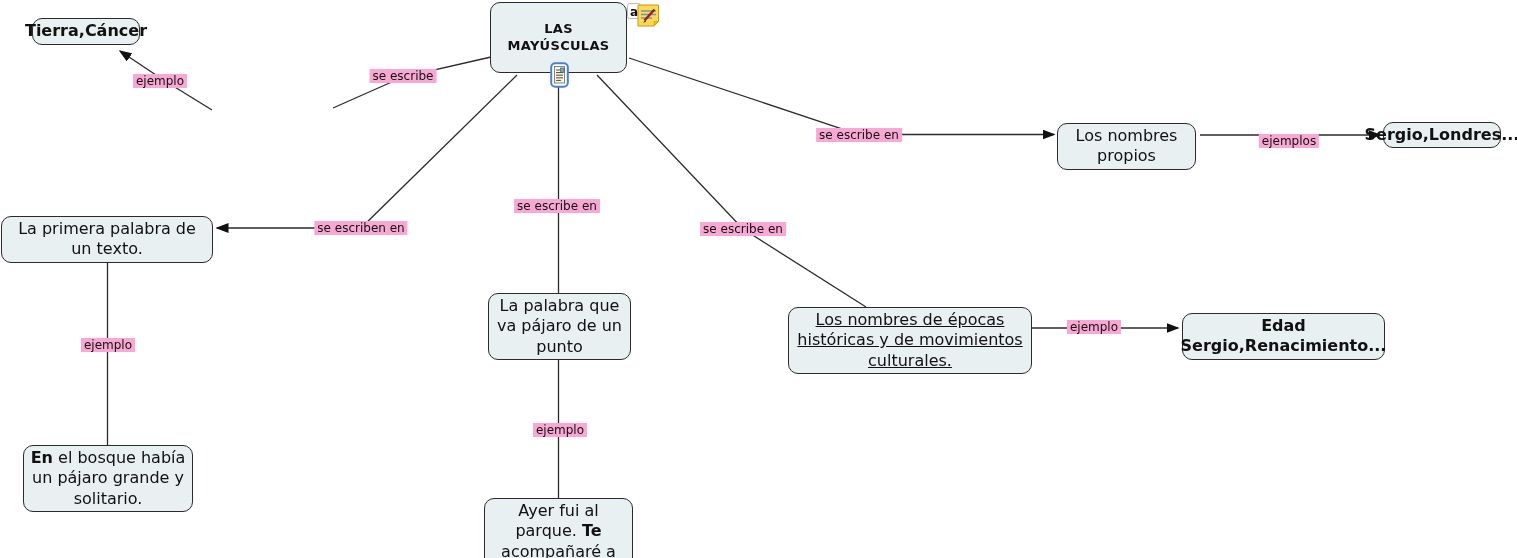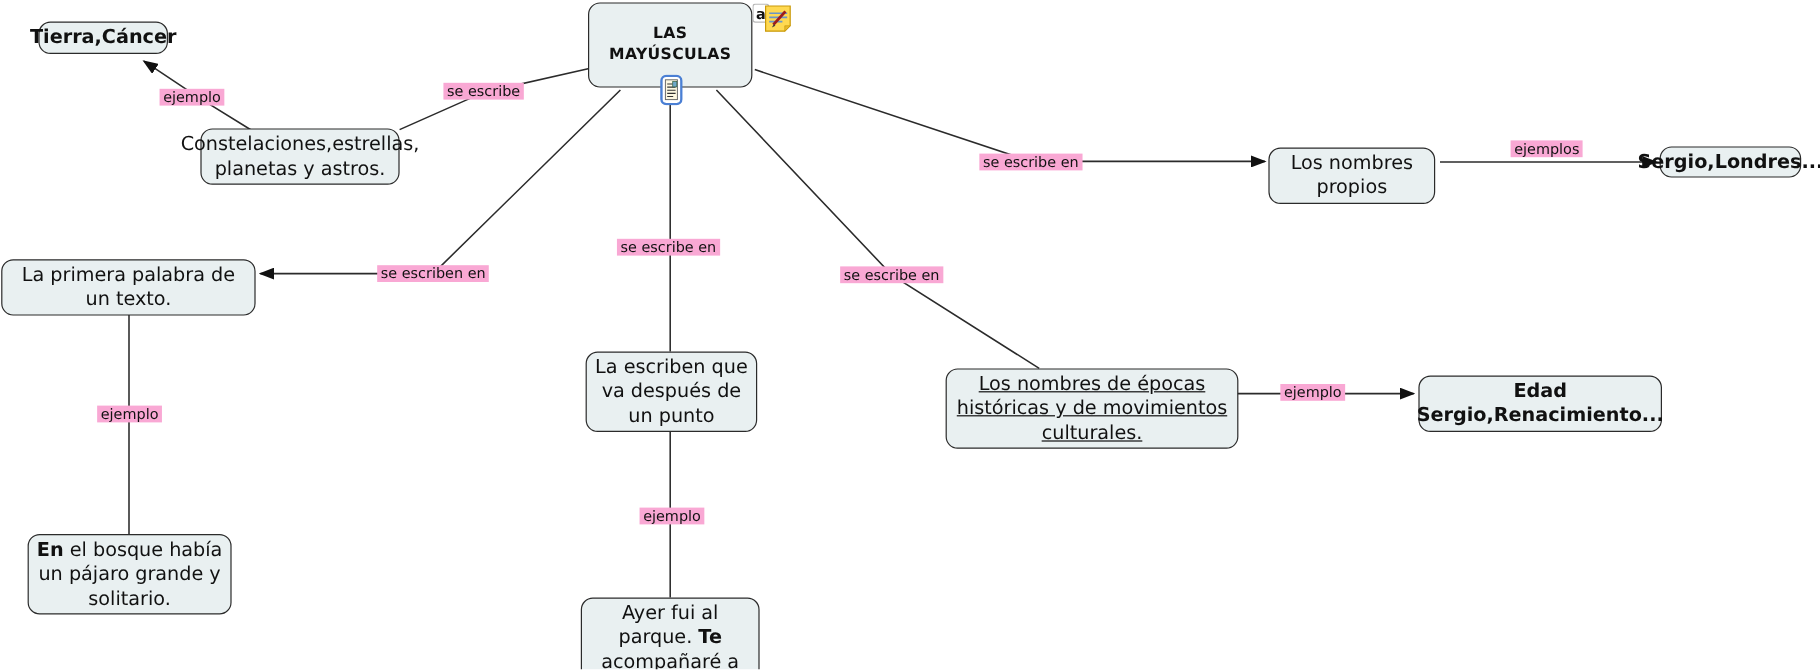--- a/index.html
+++ b/index.html
@@ -37,21 +37,21 @@
   #node-edad{left:1182px;top:313px;width:203px;min-height:28px;}
 
   
   #ll-ejemplo-tierra{left:160px;top:81px;}
   #ll-se-escribe{left:403px;top:76px;}
   #ll-se-escriben-en{left:361px;top:228px;}
   #ll-ejemplo-bosque{left:108px;top:345px;}
   #ll-se-escribe-en-punto{left:557px;top:206px;}
   #ll-ejemplo-ayer{left:560px;top:430px;}
   #ll-se-escribe-en-propios{left:859px;top:135px;}
-  #ll-ejemplos{left:1289px;top:124px;}
+  #ll-ejemplos{left:1289px;top:141px;}
   #ll-se-escribe-en-epocas{left:743px;top:229px;}
   #ll-ejemplo-edad{left:1094px;top:327px;}
 
   #icon-annotation{left:627px;top:3px;}
   #icon-resource{left:550px;top:62px;}
 </style>
 </head>
 <body>
 
 <div class="canvas">
@@ -86,31 +86,28 @@
   <div class="link-label" id="ll-ejemplos">ejemplos</div>
   <div class="link-label" id="ll-se-escribe-en-epocas">se escribe en</div>
   <div class="link-label" id="ll-ejemplo-edad">ejemplo</div>
 
   <div class="node" id="node-main">
     <span>LAS MAYÚSCULAS</span>
   </div>
   <div class="node bold" id="node-tierra">
     <span>Tierra,Cáncer</span>
   </div>
-  <div class="node" id="node-constelaciones">
-    <span>Constelaciones,estrellas, planetas y astros.</span>
-  </div>
   <div class="node" id="node-primera">
     <span>La primera palabra de un texto.</span>
   </div>
   <div class="node" id="node-bosque">
     <span><b>En</b><span> el bosque había un pájaro grande y solitario.</span></span>
   </div>
   <div class="node" id="node-punto">
-    <span>La escriben que va después de un punto</span>
+    <span>La palabra que va pájaro de un punto</span>
   </div>
   <div class="node" id="node-ayer">
     <span><span>Ayer fui al parque. </span><b>Te</b><span> acompañaré a comprar un zumo.</span></span>
   </div>
   <div class="node" id="node-propios">
     <span>Los nombres propios</span>
   </div>
   <div class="node bold" id="node-sergio">
     <span>Sergio,Londres...</span>
   </div>

